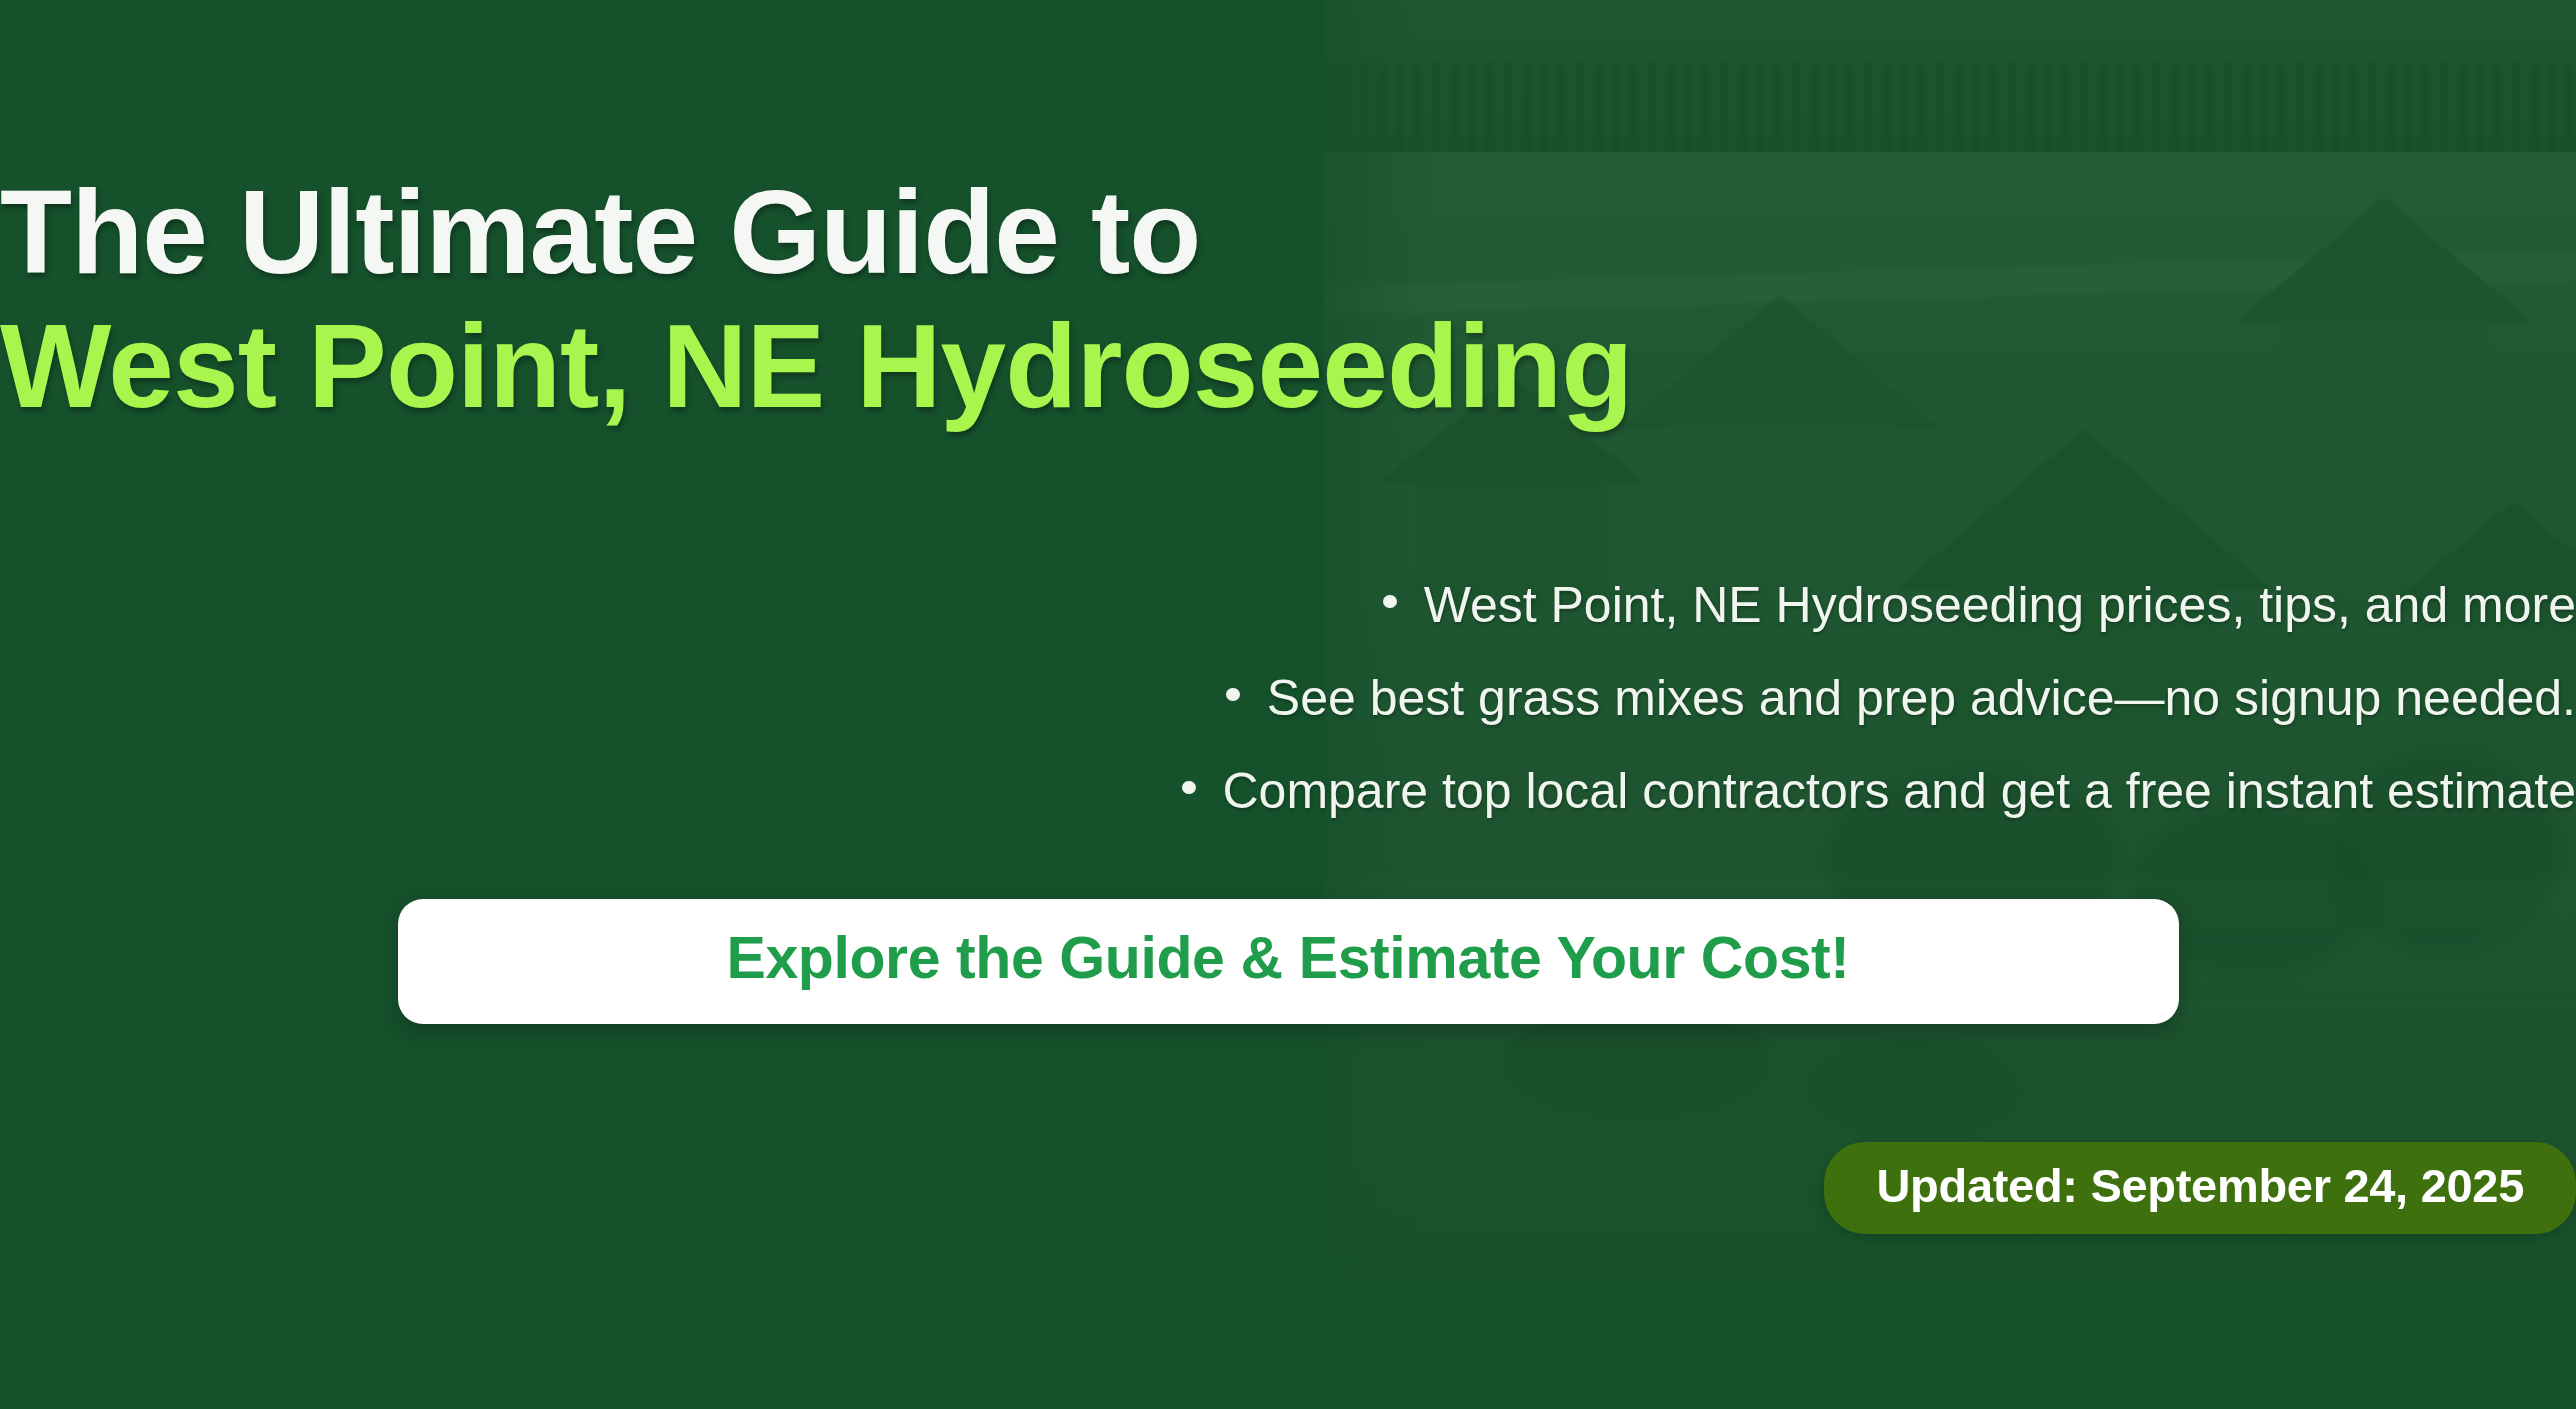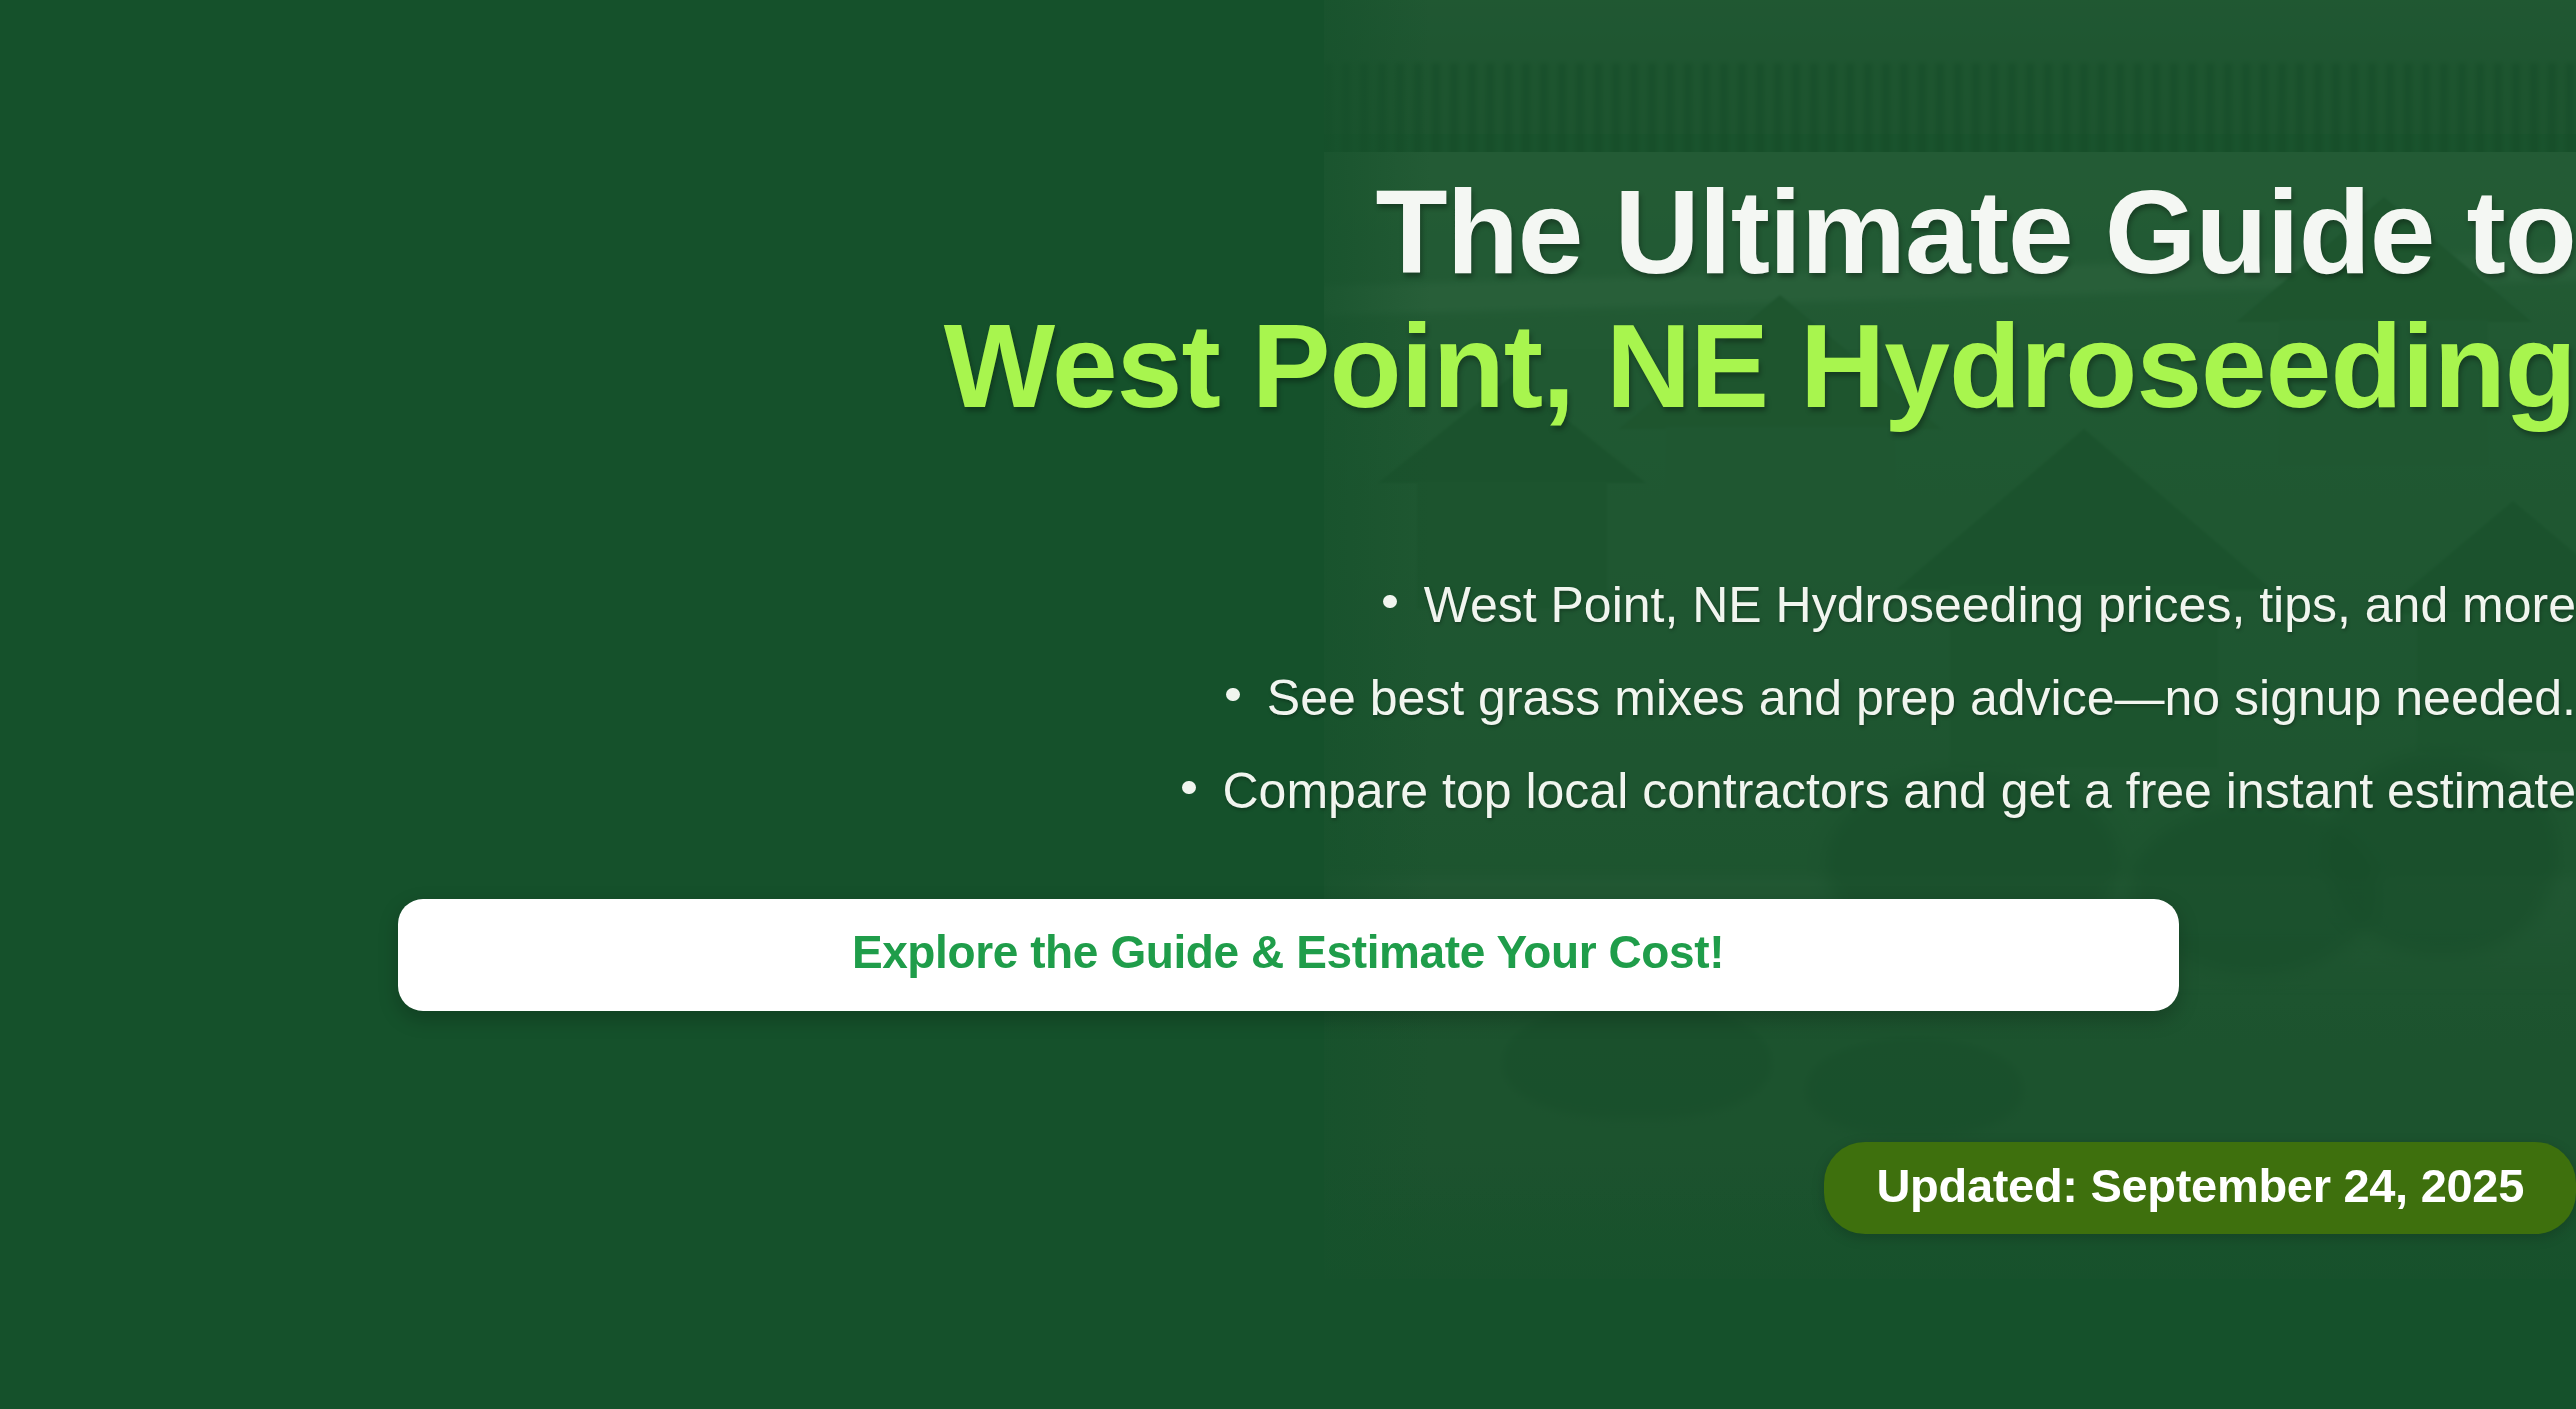--- a/index.html
+++ b/index.html
@@ -128,21 +128,21 @@
     position: absolute;
     left: 0; top: 0;
     width: 2576px; height: 1410px;
   }
 
   .headline {
     position: absolute;
     left: 0;
     top: 154px;
     width: 2576px;
-    text-align: right;
+    text-align: left;
     line-height: 1.0;
     letter-spacing: -0.9px;
   }
   .headline .l1 {
     display: block;
     font-size: 118px;
     font-weight: 700;
     color: #f4f7f3;
     text-shadow: 1.8px 3.6px 5.4px rgba(0,0,0,.30);
   }
@@ -190,21 +190,21 @@
     position: absolute;
     left: 0;
     top: 899px;
     width: 2576px;
     text-align: center;
   }
   .cta-button {
     display: inline-block;
     background: #ffffff;
     color: #1f9d4a;
-    font-size: 46px;
+    font-size: 59px;
     font-weight: 700;
     letter-spacing: -0.4px;
     padding: 30px 55px 36px 55px;
     border: 0;
     border-radius: 25px;
     box-shadow: 0 7.2px 19.7px rgba(0,0,0,.22);
     cursor: pointer;
     font-family: inherit;
     line-height: 1.0;
     min-width: 1781px;

